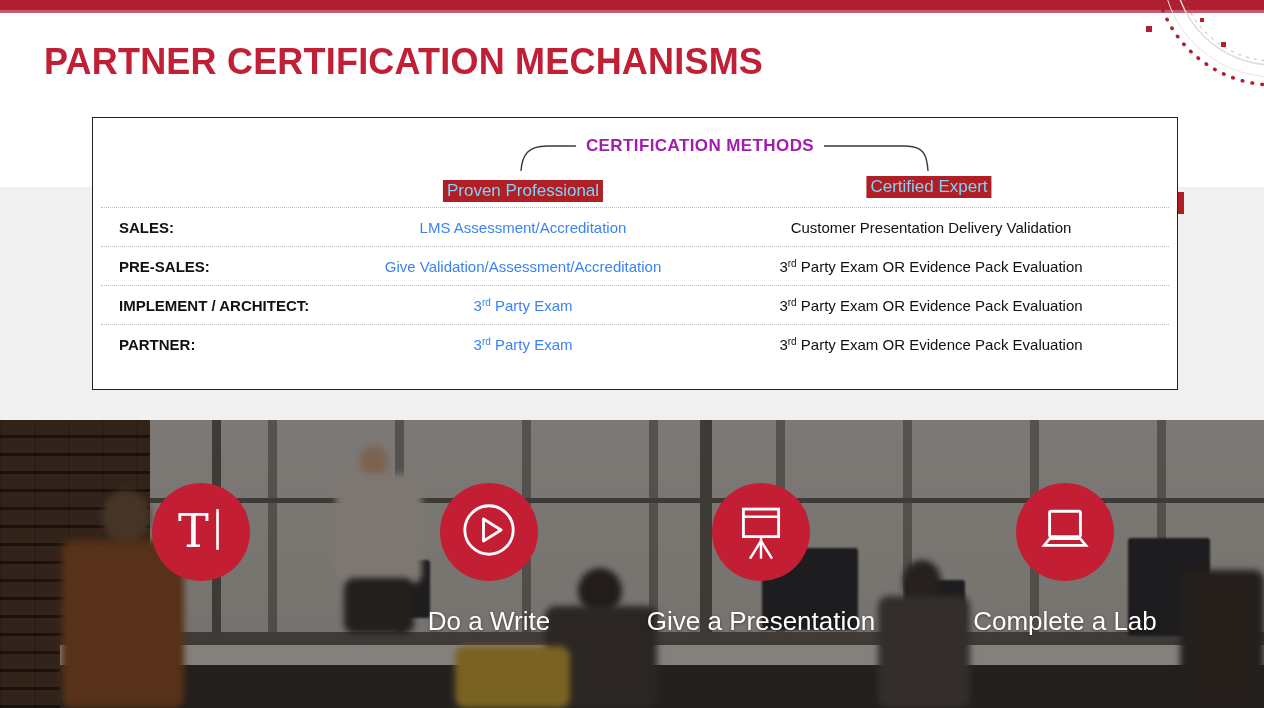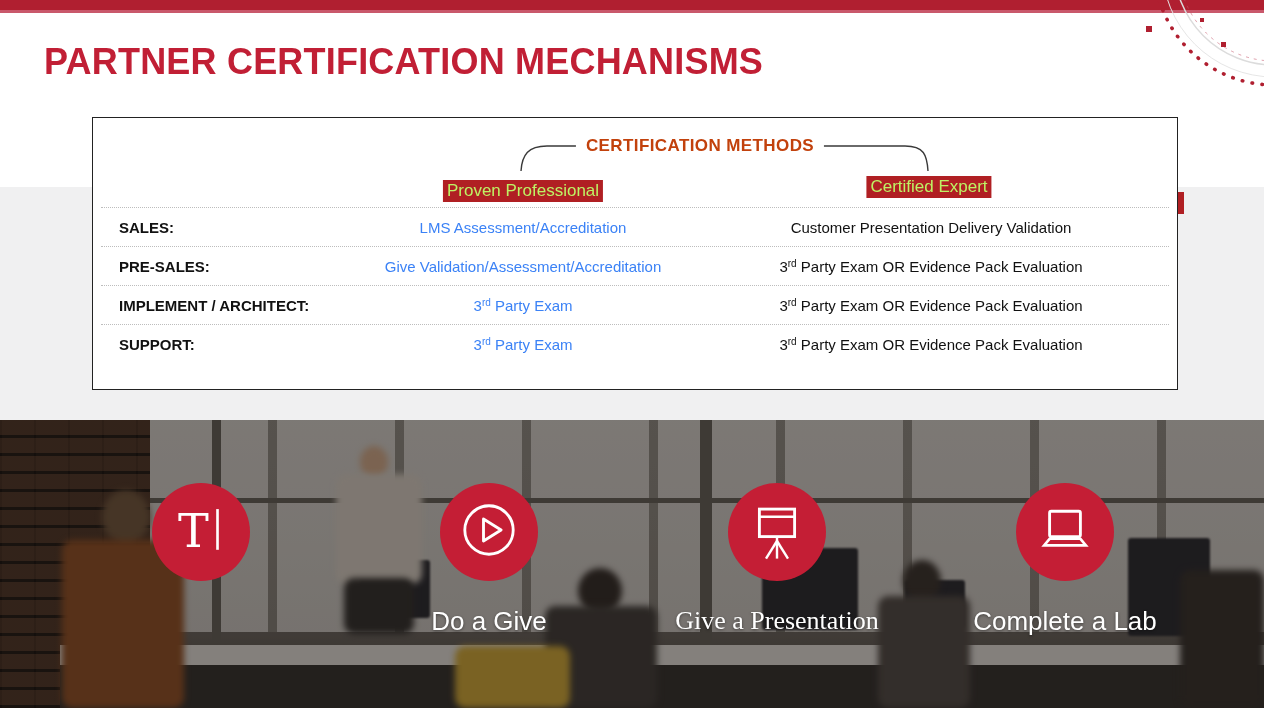--- a/index.html
+++ b/index.html
@@ -19,24 +19,24 @@
 
   
   .grey-band{position:absolute;left:0;top:187px;width:100%;height:233px;background:#f0f0f1;}
 
   .red-sliver{position:absolute;left:1177px;top:192px;width:7px;height:22px;background:#b01f23;}
 
   
   .card{position:absolute;left:92px;top:117px;width:1084px;height:271px;
         background:#fff;border:1px solid #222;}
   .card-title{position:absolute;left:607px;top:18px;transform:translateX(-50%);
-              font-size:17px;font-weight:bold;letter-spacing:.4px;color:#c2410c;white-space:nowrap;
+              font-size:17px;font-weight:bold;letter-spacing:.4px;color:#a21caf;white-space:nowrap;
               background:#fff;padding:0 10px;z-index:2;}
   .brace-svg{position:absolute;left:0;top:0;width:1084px;height:271px;pointer-events:none;z-index:1;}
-  .colhead{position:absolute;transform:translateX(-50%);background:#b01f23;color:#bef264;
+  .colhead{position:absolute;transform:translateX(-50%);background:#b01f23;color:#7dd3fc;
            font-size:17px;line-height:22px;padding:0 4px;white-space:nowrap;}
   .colhead.c1{left:430px;top:62px;}
   .colhead.c2{left:836px;top:58px;}
 
   .rows{position:absolute;left:8px;right:8px;top:89px;}
   .trow{position:relative;height:38px;border-top:1px dotted #bdbdbd;}
   .trow .lab{position:absolute;left:18px;top:50%;transform:translateY(-50%);
              font-size:15px;font-weight:bold;color:#111;white-space:nowrap;}
   .trow .c1{position:absolute;left:422px;top:50%;transform:translate(-50%,-50%);
             font-size:15px;color:#3b82f6;white-space:nowrap;}
@@ -114,21 +114,21 @@
         <span class="c2"><span>3</span><span class="sup">rd</span><span> Party Exam OR Evidence Pack Evaluation</span></span>
       </div>
 
       <div class="trow">
         <span class="lab">IMPLEMENT / ARCHITECT:</span>
         <span class="c1"><span>3</span><span class="sup">rd</span><span> Party Exam</span></span>
         <span class="c2"><span>3</span><span class="sup">rd</span><span> Party Exam OR Evidence Pack Evaluation</span></span>
       </div>
 
       <div class="trow">
-        <span class="lab">SUPPORT:</span>
+        <span class="lab">PARTNER:</span>
         <span class="c1"><span>3</span><span class="sup">rd</span><span> Party Exam</span></span>
         <span class="c2"><span>3</span><span class="sup">rd</span><span> Party Exam OR Evidence Pack Evaluation</span></span>
       </div>
 
     </div>
   </div>
 
   <div class="photo">
     <div class="ph-windows"></div>
     <div class="ph-mullion" style="left:212px;top:0;width:9px;height:220px;"></div>
@@ -167,24 +167,24 @@
     </span>
   </div>
 
   <div class="method" style="left:359px;">
     <span class="mcircle">
       <svg width="66" height="66" viewBox="0 0 60 60">
         <circle cx="30" cy="30" r="22" fill="none" stroke="#fff" stroke-width="2.6"></circle>
         <path d="M 25 20 L 41 30 L 25 40 Z" fill="none" stroke="#fff" stroke-width="2.6" stroke-linejoin="round"></path>
       </svg>
     </span>
-    <div class="mlabel">Do a Give</div>
-  </div>
-
-  <div class="method" style="left:647px;font-family:Liberation Serif, serif;">
+    <div class="mlabel">Do a Write</div>
+  </div>
+
+  <div class="method" style="left:631px;">
     <span class="mcircle">
       <svg width="66" height="66" viewBox="0 0 60 60">
         <rect x="14" y="11" width="32" height="25" fill="none" stroke="#fff" stroke-width="2.6"></rect>
         <line x1="14" y1="18" x2="46" y2="18" stroke="#fff" stroke-width="2.2"></line>
         <line x1="30" y1="36" x2="30" y2="56" stroke="#fff" stroke-width="2.2"></line>
         <line x1="30" y1="40" x2="20" y2="56" stroke="#fff" stroke-width="2.2"></line>
         <line x1="30" y1="40" x2="40" y2="56" stroke="#fff" stroke-width="2.2"></line>
       </svg>
     </span>
     <div class="mlabel">Give a Presentation</div>

